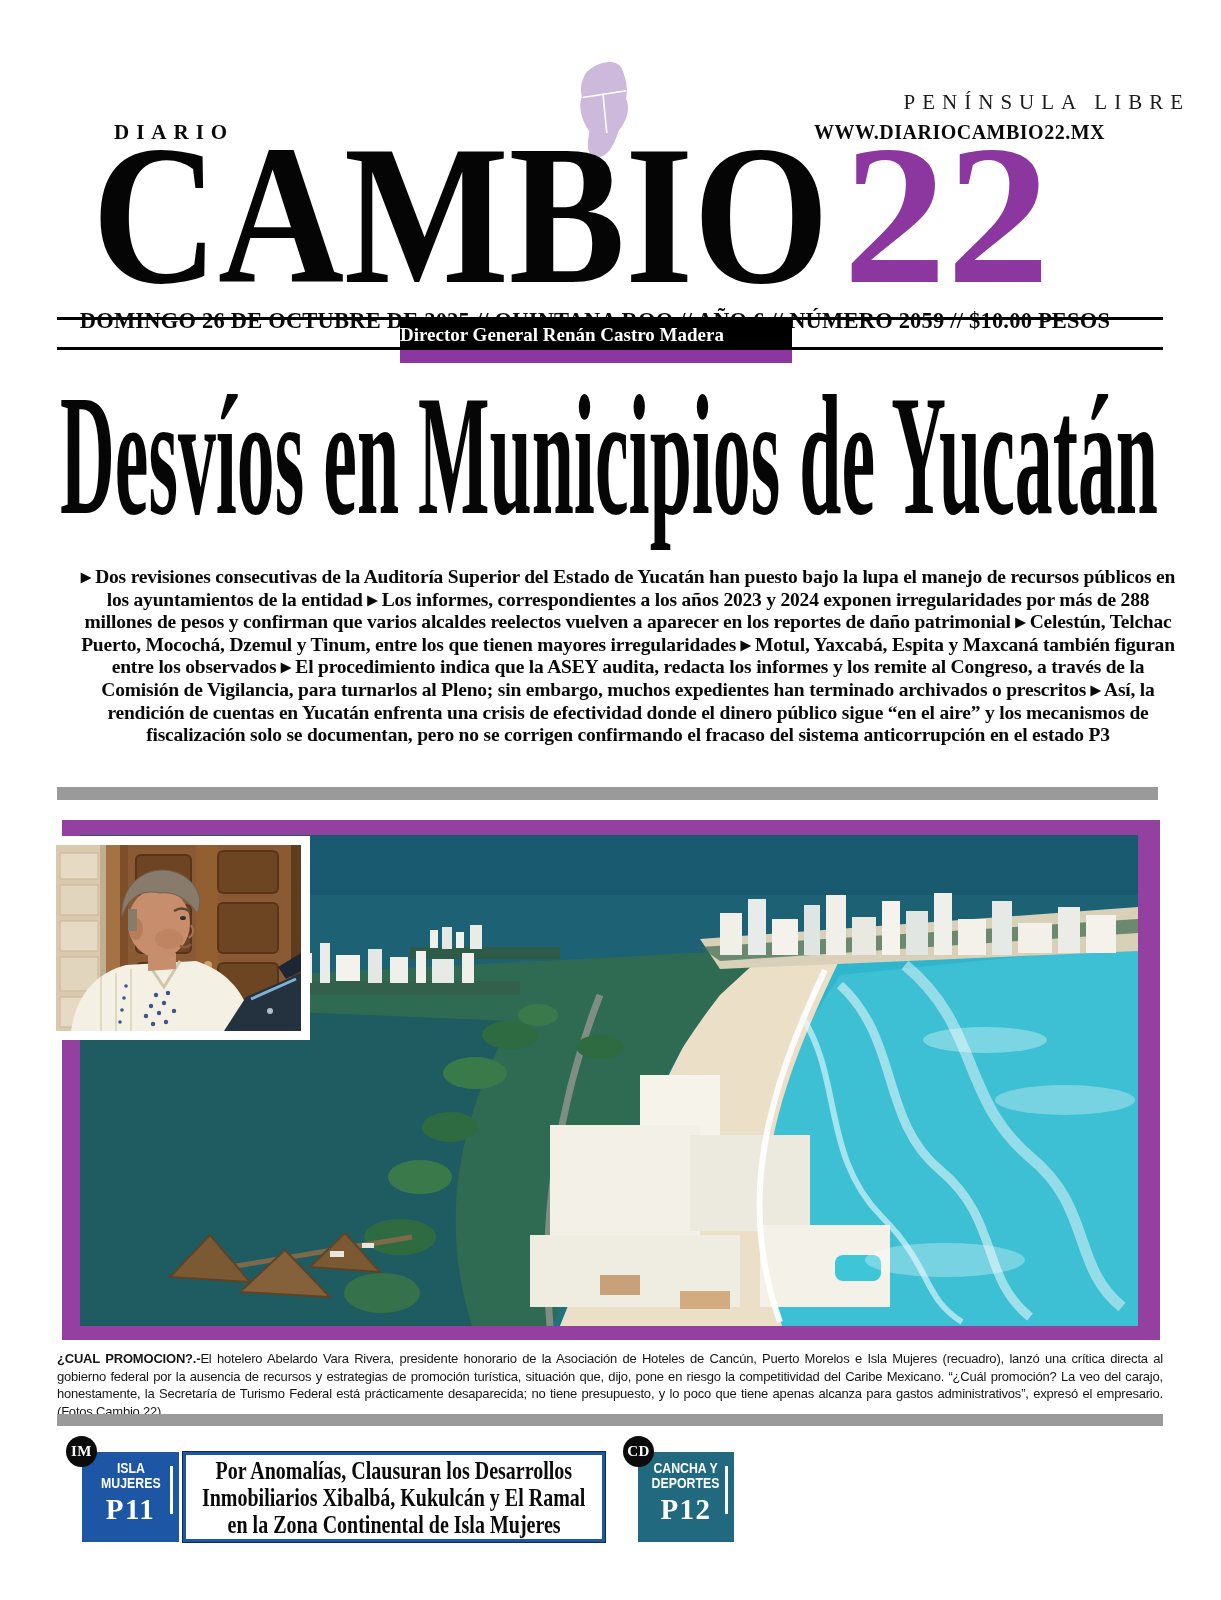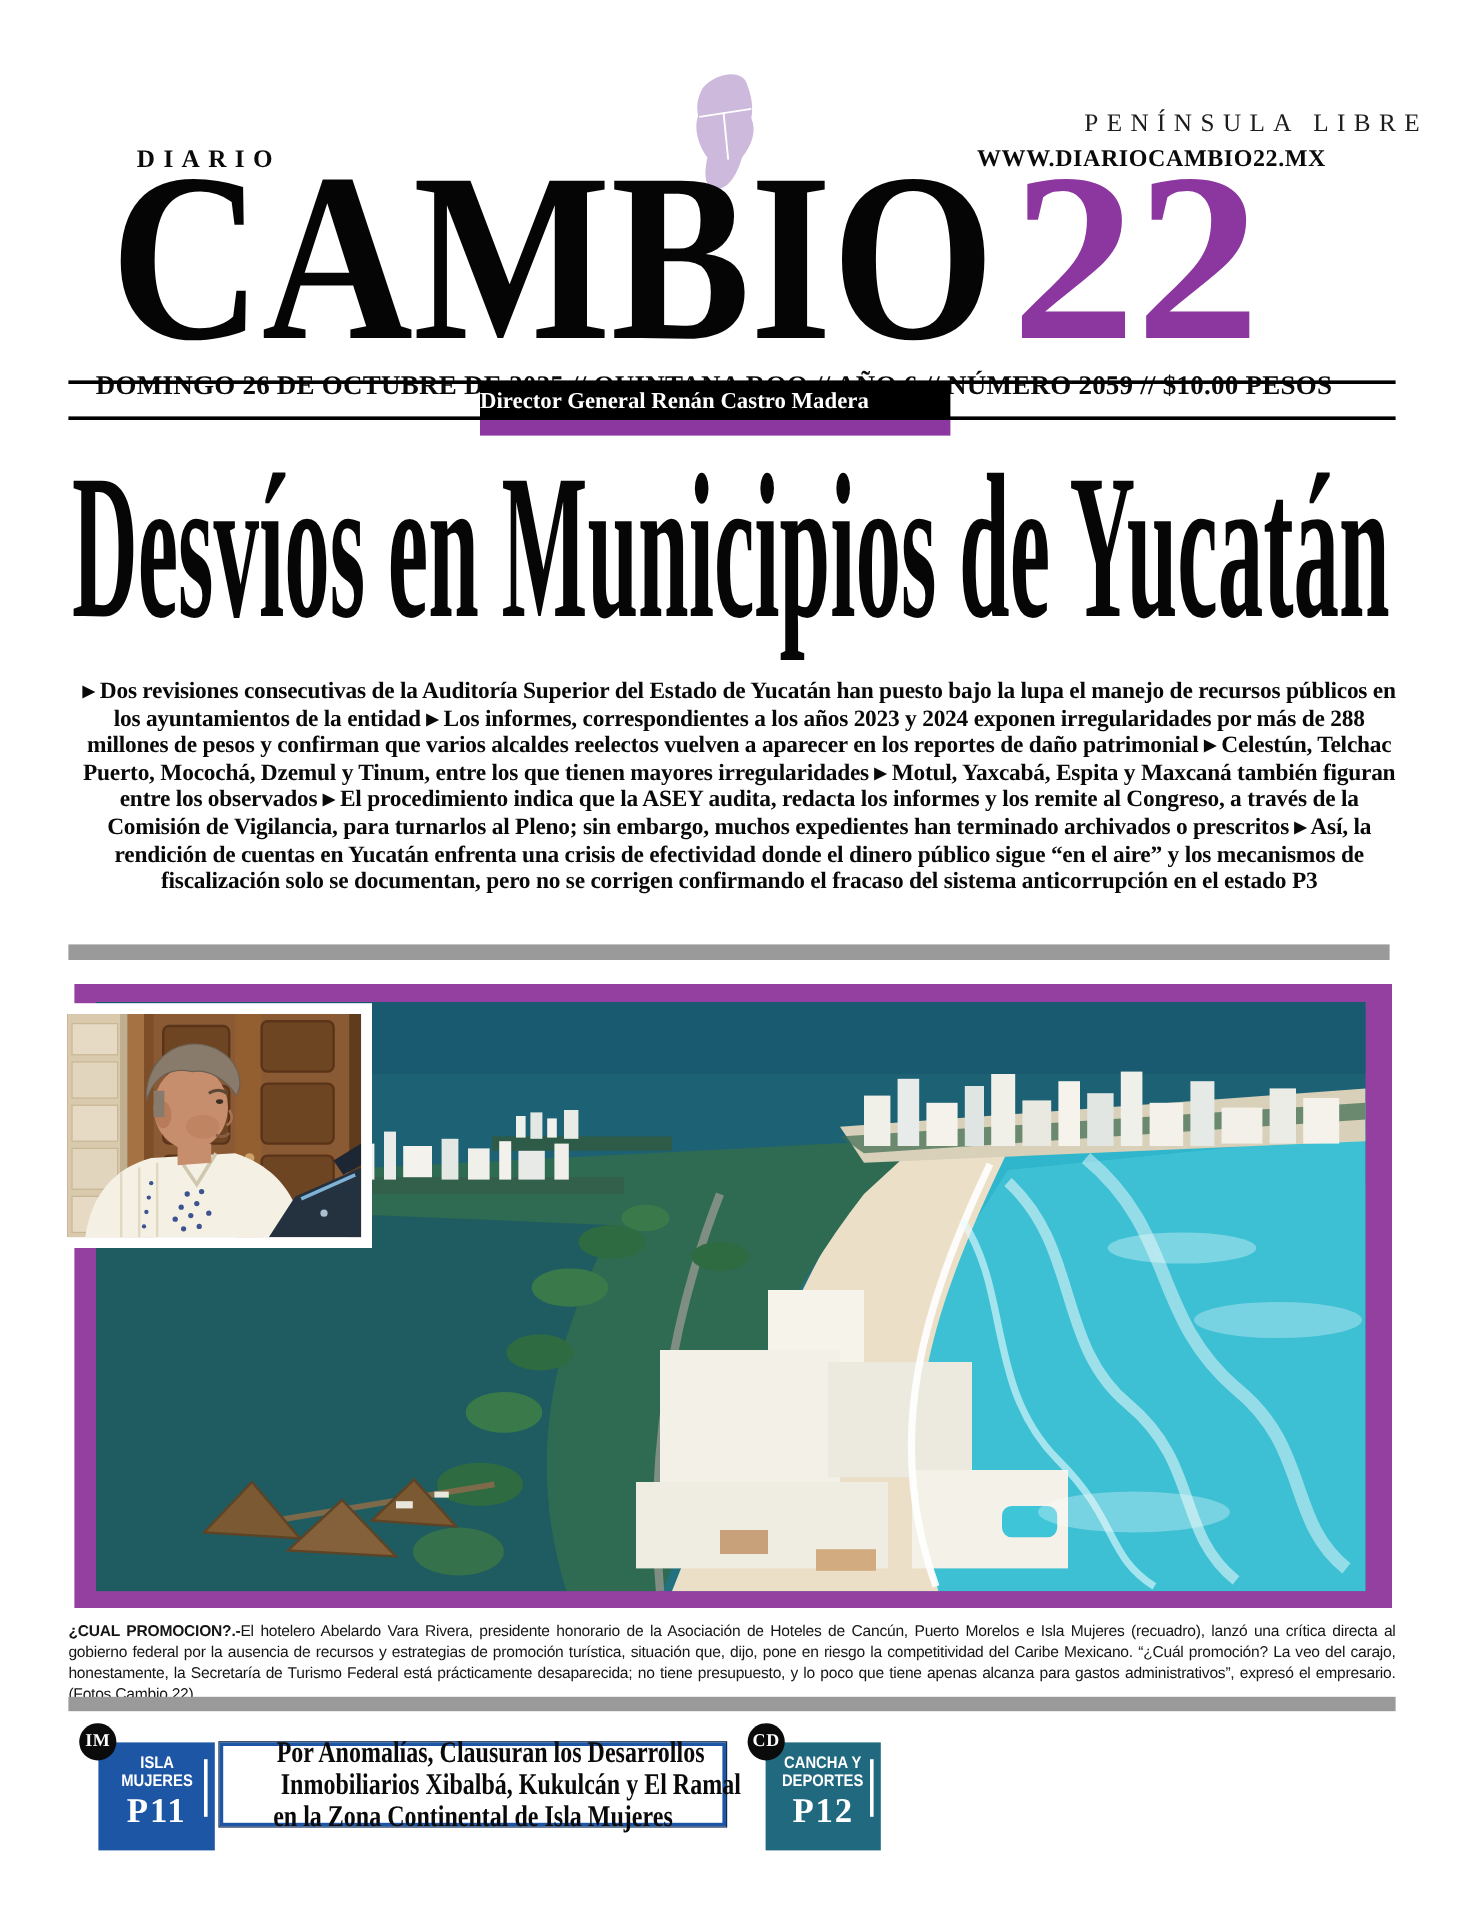--- a/index.html
+++ b/index.html
@@ -22,21 +22,21 @@
   .rule-a{top:317px;}
   .rule-b{top:347px;}
   .director{position:absolute;left:400px;top:320px;width:392px;height:30px;background:#000;z-index:2;
             }
   .director span{color:#fff;font-size:19px;font-weight:bold;line-height:30px;}
   .director-underline{position:absolute;left:400px;top:350px;width:392px;height:13px;background:#8c36a0;z-index:2;}
 
   
   .headline{position:absolute;left:58px;top:392px;width:1104px;height:168px;}
   .headline text{font-family:"Liberation Serif",serif;font-weight:bold;font-size:172px;fill:#060606;}
-  .deck{position:absolute;left:61px;top:566px;width:1110px;text-align:center;
+  .deck{position:absolute;left:73px;top:566px;width:1110px;text-align:center;
         font-size:19.5px;line-height:22.6px;font-weight:bold;letter-spacing:-0.2px;color:#090909;}
 
   
   .bar{position:absolute;background:#9a9a9a;}
   .bar1{left:57px;top:787px;width:1101px;height:13px;}
   .bar2{left:57px;top:1414px;width:1106px;height:12px;}
   .photo-frame{position:absolute;left:62px;top:820px;width:1098px;height:520px;background:#9340a0;z-index:1;}
   .photo-frame svg{position:absolute;left:18px;top:15px;width:1058px;height:491px;display:block;}
   .inset{position:absolute;left:47px;top:836px;width:263px;height:204px;background:#ffffff;z-index:3;
          box-sizing:border-box;padding:9px;}
@@ -52,22 +52,22 @@
   .b1{left:66px;top:1436px;}
   .b2{left:623px;top:1436px;}
   .tbox{position:absolute;top:1452px;height:90px;z-index:2;display:flex;flex-direction:column;
         align-items:center;justify-content:flex-start;padding-top:9px;box-sizing:border-box;}
   .box1{left:82px;width:97px;background:#1d56a4;}
   .box2{left:638px;width:96px;background:#20697f;}
   .tline{display:inline-block;color:#fff;font:bold 14px/15px "Liberation Sans",sans-serif;
          transform:scaleX(0.88);white-space:nowrap;}
   .tpage{color:#fff;font:bold 29px/30px "Liberation Serif",serif;letter-spacing:1.5px;margin-top:3px;}
   .tdiv{position:absolute;right:6px;top:14px;width:3px;height:48px;background:#fff;}
-  .hbox{position:absolute;top:1452px;height:70px;background:#fff;box-sizing:border-box;z-index:2;
-        display:flex;flex-direction:column;align-items:flex-start;justify-content:center;}
+  .hbox{position:absolute;top:1452px;height:90px;background:#fff;box-sizing:border-box;z-index:2;
+        display:flex;flex-direction:column;align-items:center;justify-content:center;}
   .h1{left:183px;width:422px;border:3px solid #1d56a4;box-shadow:0 0 0 1px #10294d;}
   .h2{left:744px;width:408px;border:3px solid #20697f;box-shadow:0 0 0 1px #0f3540;}
   .hline{font:bold 25px/27px "Liberation Serif",serif;white-space:nowrap;transform:scaleX(0.8);
          transform-origin:50% 50%;color:#0a0a0a;}
 </style>
 </head>
 <body>
 
 <div id="page">
 

